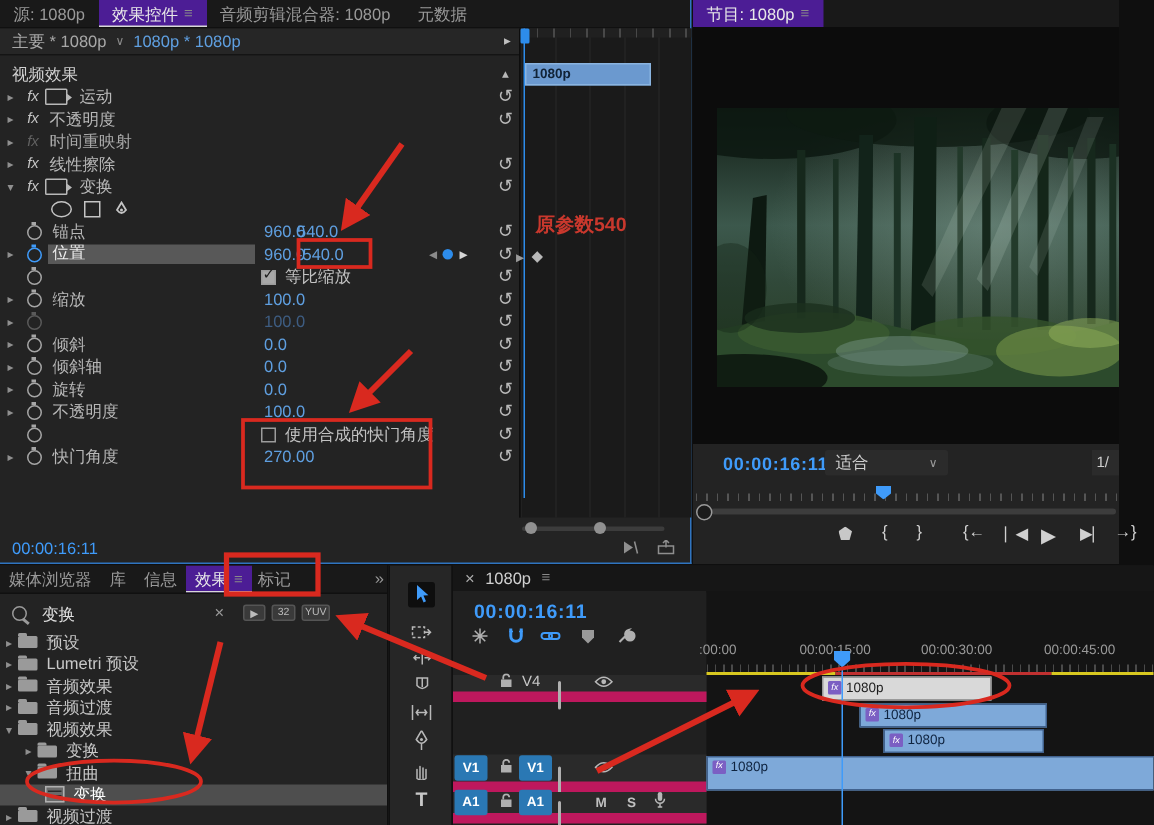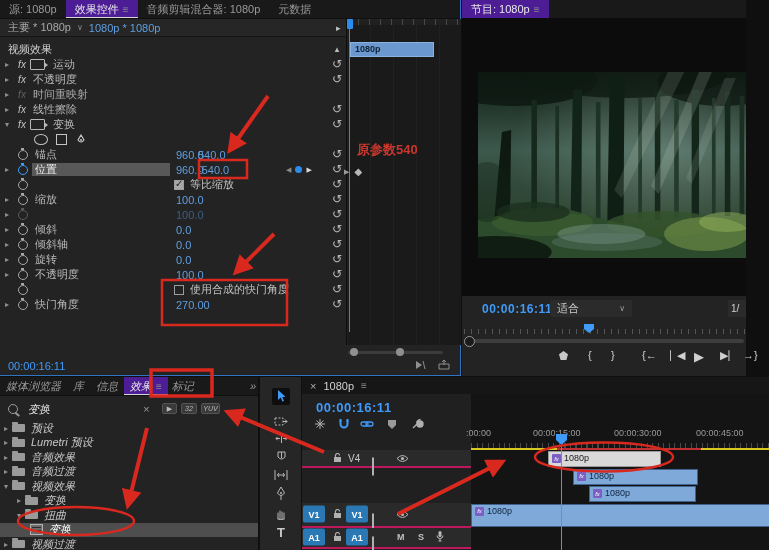--- a/index.html
+++ b/index.html
@@ -4,21 +4,21 @@
 <style>
   html,body{margin:0;padding:0;background:#0f0f0f;}
   body{width:769px;height:550px;position:relative;overflow:hidden;
        font-family:"Liberation Sans","DejaVu Sans",sans-serif;
        -webkit-font-smoothing:antialiased;color:#c8c8c8;}
   .abs{position:absolute;}
   
   #ec{left:0;top:0;width:460px;height:375px;background:#232323;
       border-right:1px solid #2f74c0;border-bottom:1px solid #2f74c0;}
   #pm{left:462px;top:0;width:284px;height:376px;background:#232323;}
-  #fxp{left:0;top:377px;width:258px;height:173px;background:#232323;font-style:italic;}
+  #fxp{left:0;top:377px;width:258px;height:173px;background:#232323;}
   #tools{left:259px;top:377px;width:41px;height:173px;background:#262626;border-left:1px solid #101010;}
   #tl{left:301px;top:377px;width:468px;height:173px;background:#1b1b1b;border-left:1px solid #101010;}
   
   .tabbar{height:18px;background:#191919;display:flex;align-items:center;
           font-size:11px;color:#999;border-bottom:1px solid #101010;white-space:nowrap;overflow:hidden;}
   .tab{padding:0 9px;height:100%;display:flex;align-items:center;gap:4px;}
   .tab.active{color:#e8e8e8;background:#4c1d95;box-shadow:inset 0 -1px 0 #d8d8d8;}
   .menu-g{font-size:10px;color:#8a8a8a;}
   
   .cliprow{height:17px;background:#262626;border-bottom:1px solid #141414;display:flex;
@@ -124,21 +124,21 @@
              padding-left:8px;font-size:11px;color:#adadad;border-bottom:1px solid #0d0d0d;}
   #tl .tc{position:absolute;left:14px;top:23px;color:#3f9bfa;font-size:13px;font-weight:bold;letter-spacing:.5px;}
   .tlic{position:absolute;top:40px;width:16px;height:14px;display:flex;align-items:center;justify-content:center;}
   #tl .hdrbg{position:absolute;left:0;top:17px;width:169px;bottom:0;background:#202020;}
   #tl .cntbg{position:absolute;left:169px;top:17px;right:0;bottom:0;background:#141414;}
   .ruler-lb{position:absolute;top:51px;font-size:9px;color:#9a9a9a;}
   #tl .ticks{position:absolute;left:169px;right:0;top:62px;height:9px;
      background-image:repeating-linear-gradient(90deg,#4a4a4a 0,#4a4a4a 1px,transparent 1px,transparent 5.5px);
      background-size:100% 5px;background-position:0 bottom;background-repeat:no-repeat;}
   .rbar{position:absolute;top:71px;height:2px;}
-  .trow{position:absolute;left:0;width:169px;background:#2a2a2a;border-bottom:2px solid #be185d;box-sizing:border-box;}
+  .trow{position:absolute;left:0;width:169px;background:#2a2a2a;border-bottom:7px solid #be185d;box-sizing:border-box;}
   .trow .nm{position:absolute;left:46px;top:50%;transform:translateY(-50%);font-size:10px;color:#c8c8c8;}
   .thb{position:absolute;width:22px;height:17px;background:#2a78b4;border-radius:2px;color:#fff;
        font-size:9px;font-weight:bold;display:flex;align-items:center;justify-content:center;top:50%;transform:translateY(-50%);}
   .tico{position:absolute;top:50%;transform:translateY(-50%);}
   .patch{width:12px;height:9px;border:1px solid #b0b0b0;border-radius:2px;position:relative;}
   .patch::after{content:'';position:absolute;left:1px;right:1px;top:3px;height:1px;background:#b0b0b0;}
   .ms{font-size:9px;color:#c0c0c0;font-weight:bold;}
   .clip{position:absolute;box-sizing:border-box;background:#7ea9d9;border:1px solid #41628e;
         font-size:9px;color:#0f2440;display:flex;align-items:flex-start;gap:3px;padding:1px 3px;overflow:hidden;}
   .clip.sel{background:#d9d9d9;border-color:#9a9a9a;color:#1c1c1c;}

